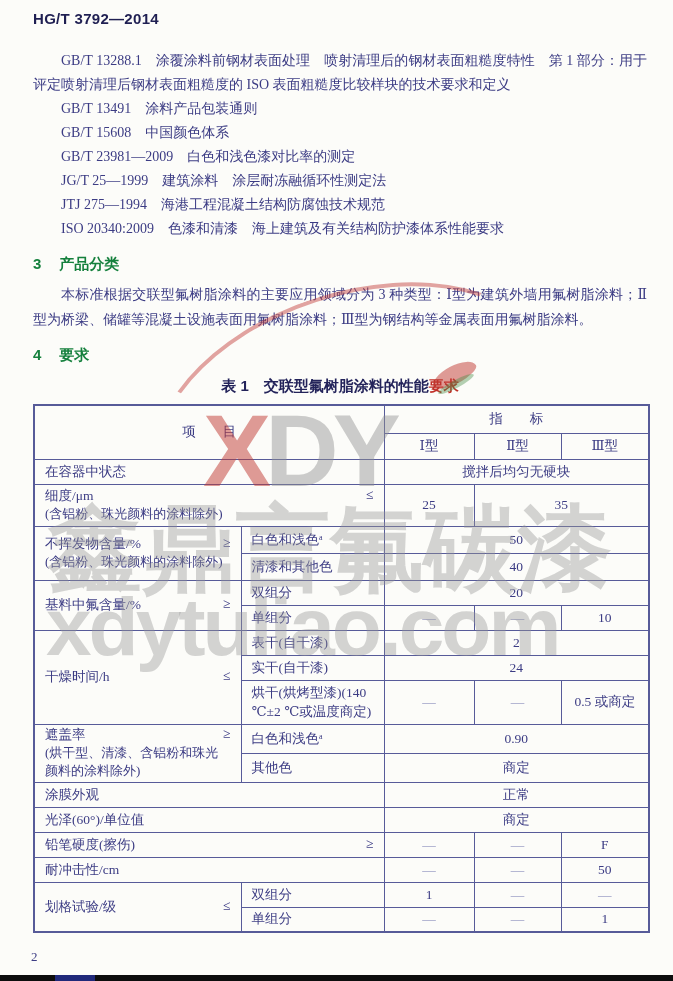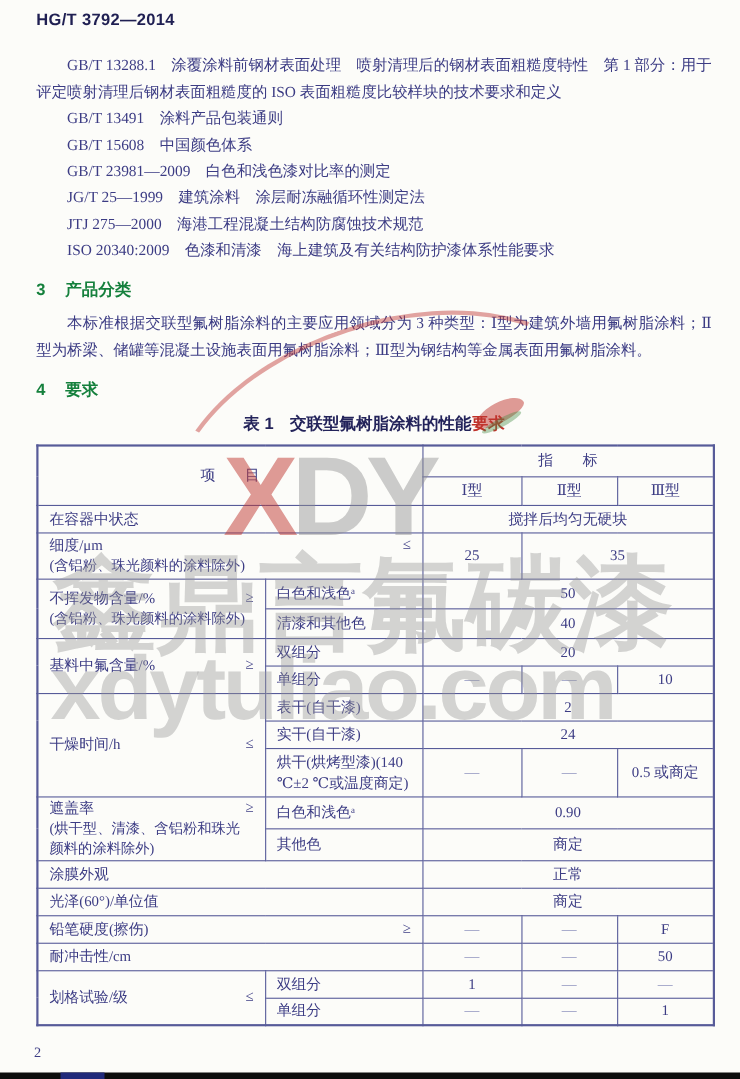--- a/index.html
+++ b/index.html
@@ -75,21 +75,21 @@
   <div class="content">
 
     <div class="doc-header">HG/T 3792—2014</div>
 
     <div class="refs">
       <p class="ref">GB/T 13288.1　涂覆涂料前钢材表面处理　喷射清理后的钢材表面粗糙度特性　第 1 部分：用于评定喷射清理后钢材表面粗糙度的 ISO 表面粗糙度比较样块的技术要求和定义</p>
       <p class="ref">GB/T 13491　涂料产品包装通则</p>
       <p class="ref">GB/T 15608　中国颜色体系</p>
       <p class="ref">GB/T 23981—2009　白色和浅色漆对比率的测定</p>
       <p class="ref">JG/T 25—1999　建筑涂料　涂层耐冻融循环性测定法</p>
-      <p class="ref">JTJ 275—2000　海港工程混凝土结构防腐蚀技术规范</p>
+      <p class="ref">JTJ 275—1994　海港工程混凝土结构防腐蚀技术规范</p>
       <p class="ref">ISO 20340:2009　色漆和清漆　海上建筑及有关结构防护漆体系性能要求</p>
     </div>
 
     <div class="sec-heading">
       <span class="sec-num">3</span><span>产品分类</span>
     </div>
     <p class="para">本标准根据交联型氟树脂涂料的主要应用领域分为 3 种类型：Ⅰ型为建筑外墙用氟树脂涂料；Ⅱ型为桥梁、储罐等混凝土设施表面用氟树脂涂料；Ⅲ型为钢结构等金属表面用氟树脂涂料。</p>
 
     <div class="sec-heading">
       <span class="sec-num">4</span><span>要求</span>

